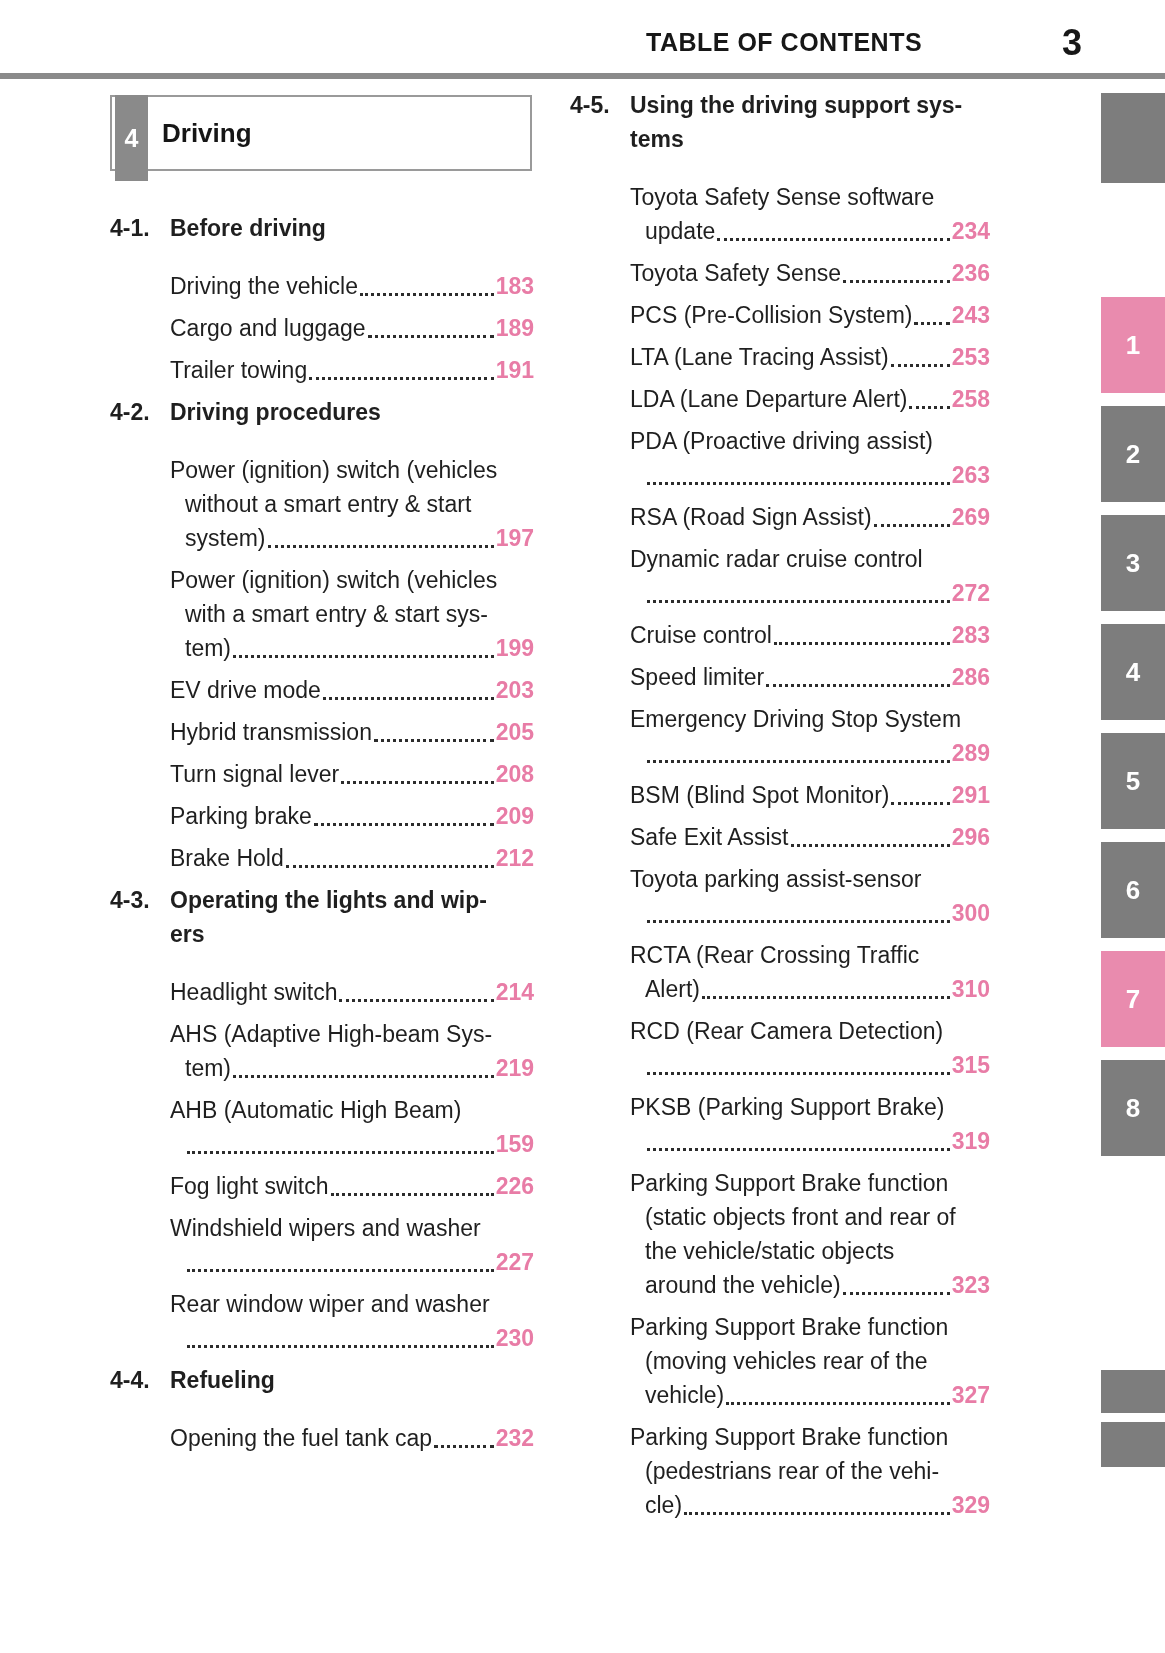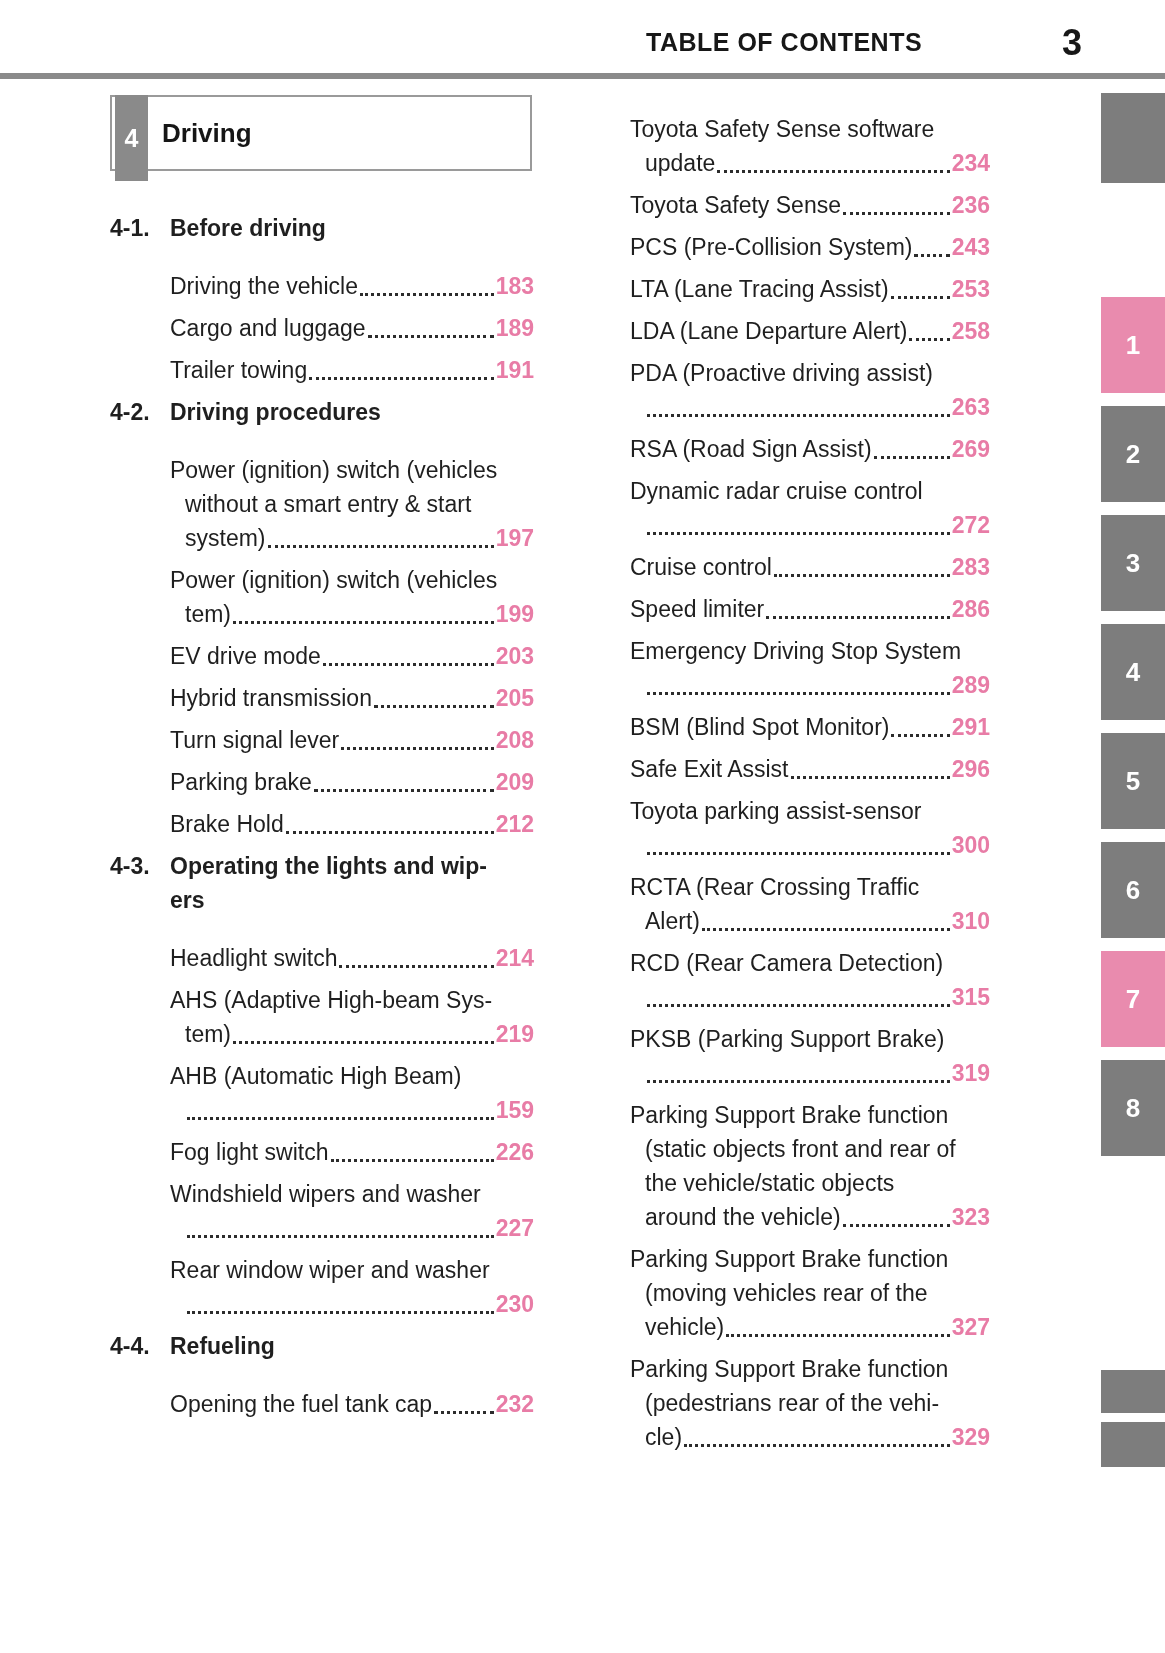--- a/index.html
+++ b/index.html
@@ -146,20 +146,21 @@
               <div class="entry-line cont">without a smart entry &amp; start</div>
               <div class="entry-line cont last">
                 <span class="line-text">system)</span>
                 <span class="leader"></span>
                 <span class="page-num">197</span>
               </div>
             </div>
 
   <div class="toc-entry">
               <div class="entry-line">Power (ignition) switch (vehicles</div>
+              <div class="entry-line cont">with a smart entry &amp; start sys-</div>
               <div class="entry-line cont last">
                 <span class="line-text">tem)</span>
                 <span class="leader"></span>
                 <span class="page-num">199</span>
               </div>
             </div>
 
   <div class="toc-entry">
               <div class="entry-line last">
                 <span class="line-text">EV drive mode</span>
@@ -281,20 +282,27 @@
               </div>
             </div>
 </div>
   </section>
 </div>
   </div>
 
   <div class="col col-right">
     <div id="right-sections">
   <section class="toc-section">
+    <div class="sec-head">
+      <span class="sec-num">4-5.</span>
+      <span class="sec-title">
+              <div>Using the driving support sys-</div>
+              <div>tems</div>
+            </span>
+    </div>
     <div class="entries">
   <div class="toc-entry">
               <div class="entry-line">Toyota Safety Sense software</div>
               <div class="entry-line cont last">
                 <span class="line-text">update</span>
                 <span class="leader"></span>
                 <span class="page-num">234</span>
               </div>
             </div>
 

